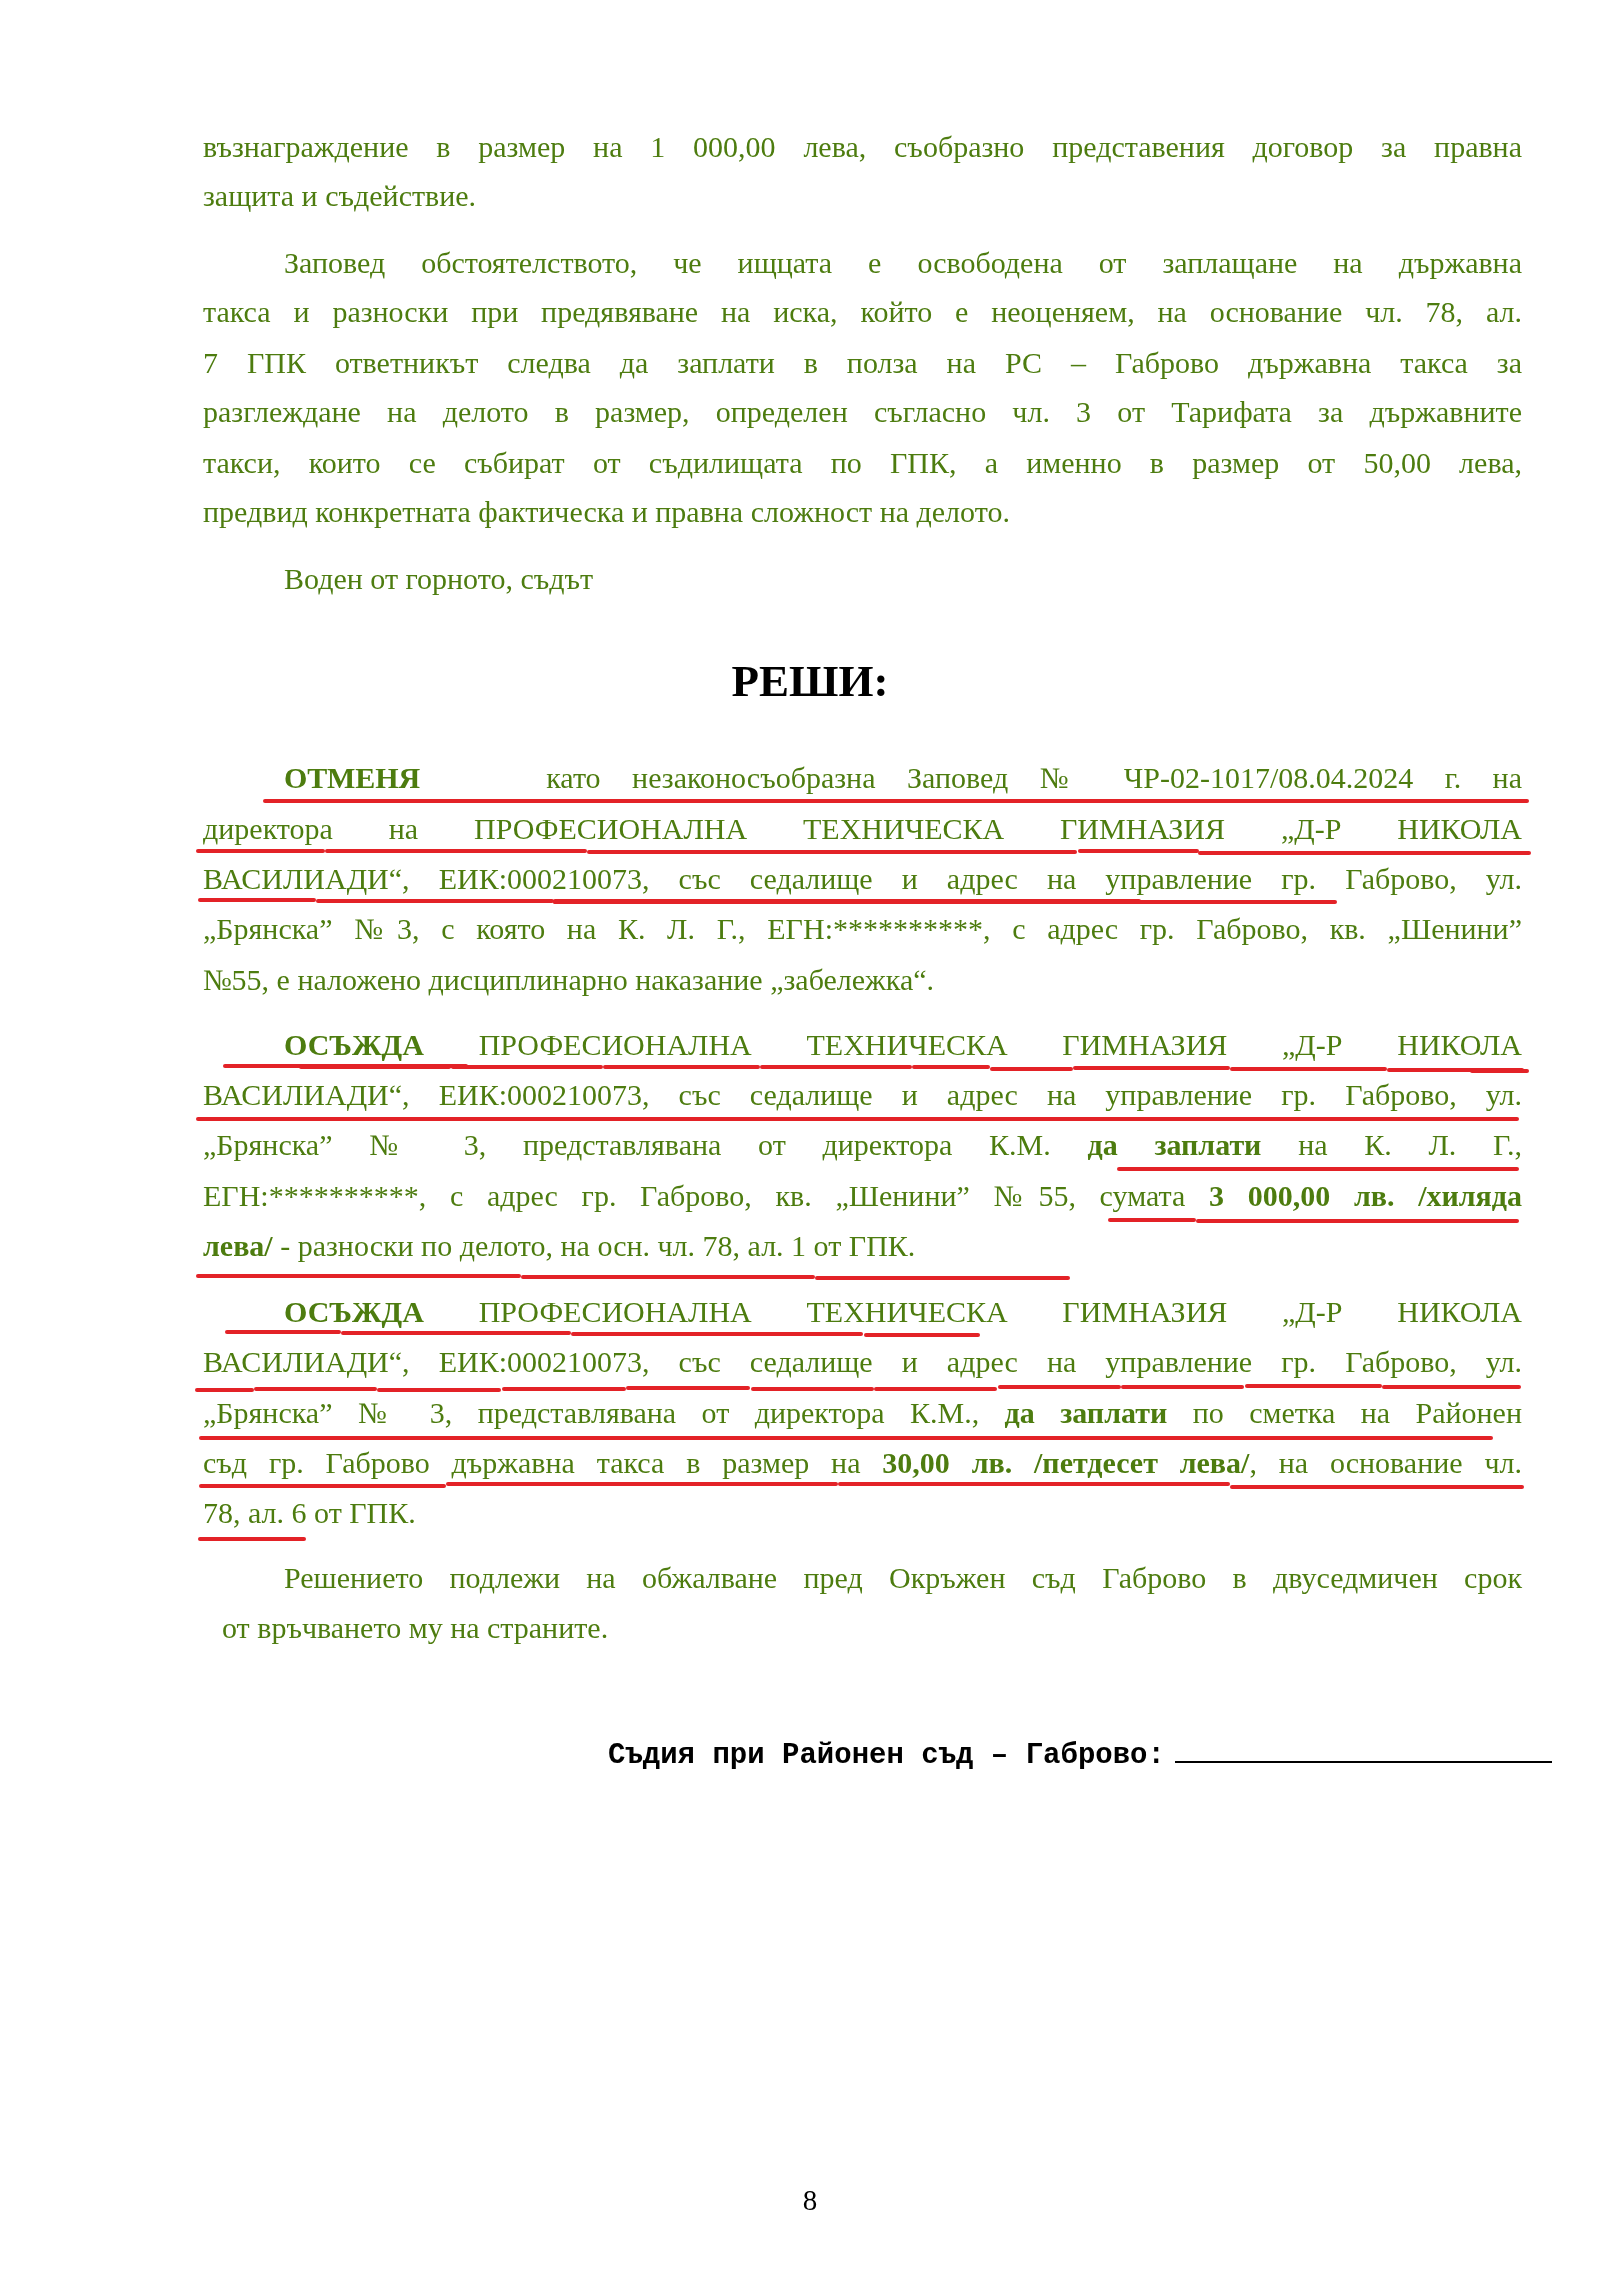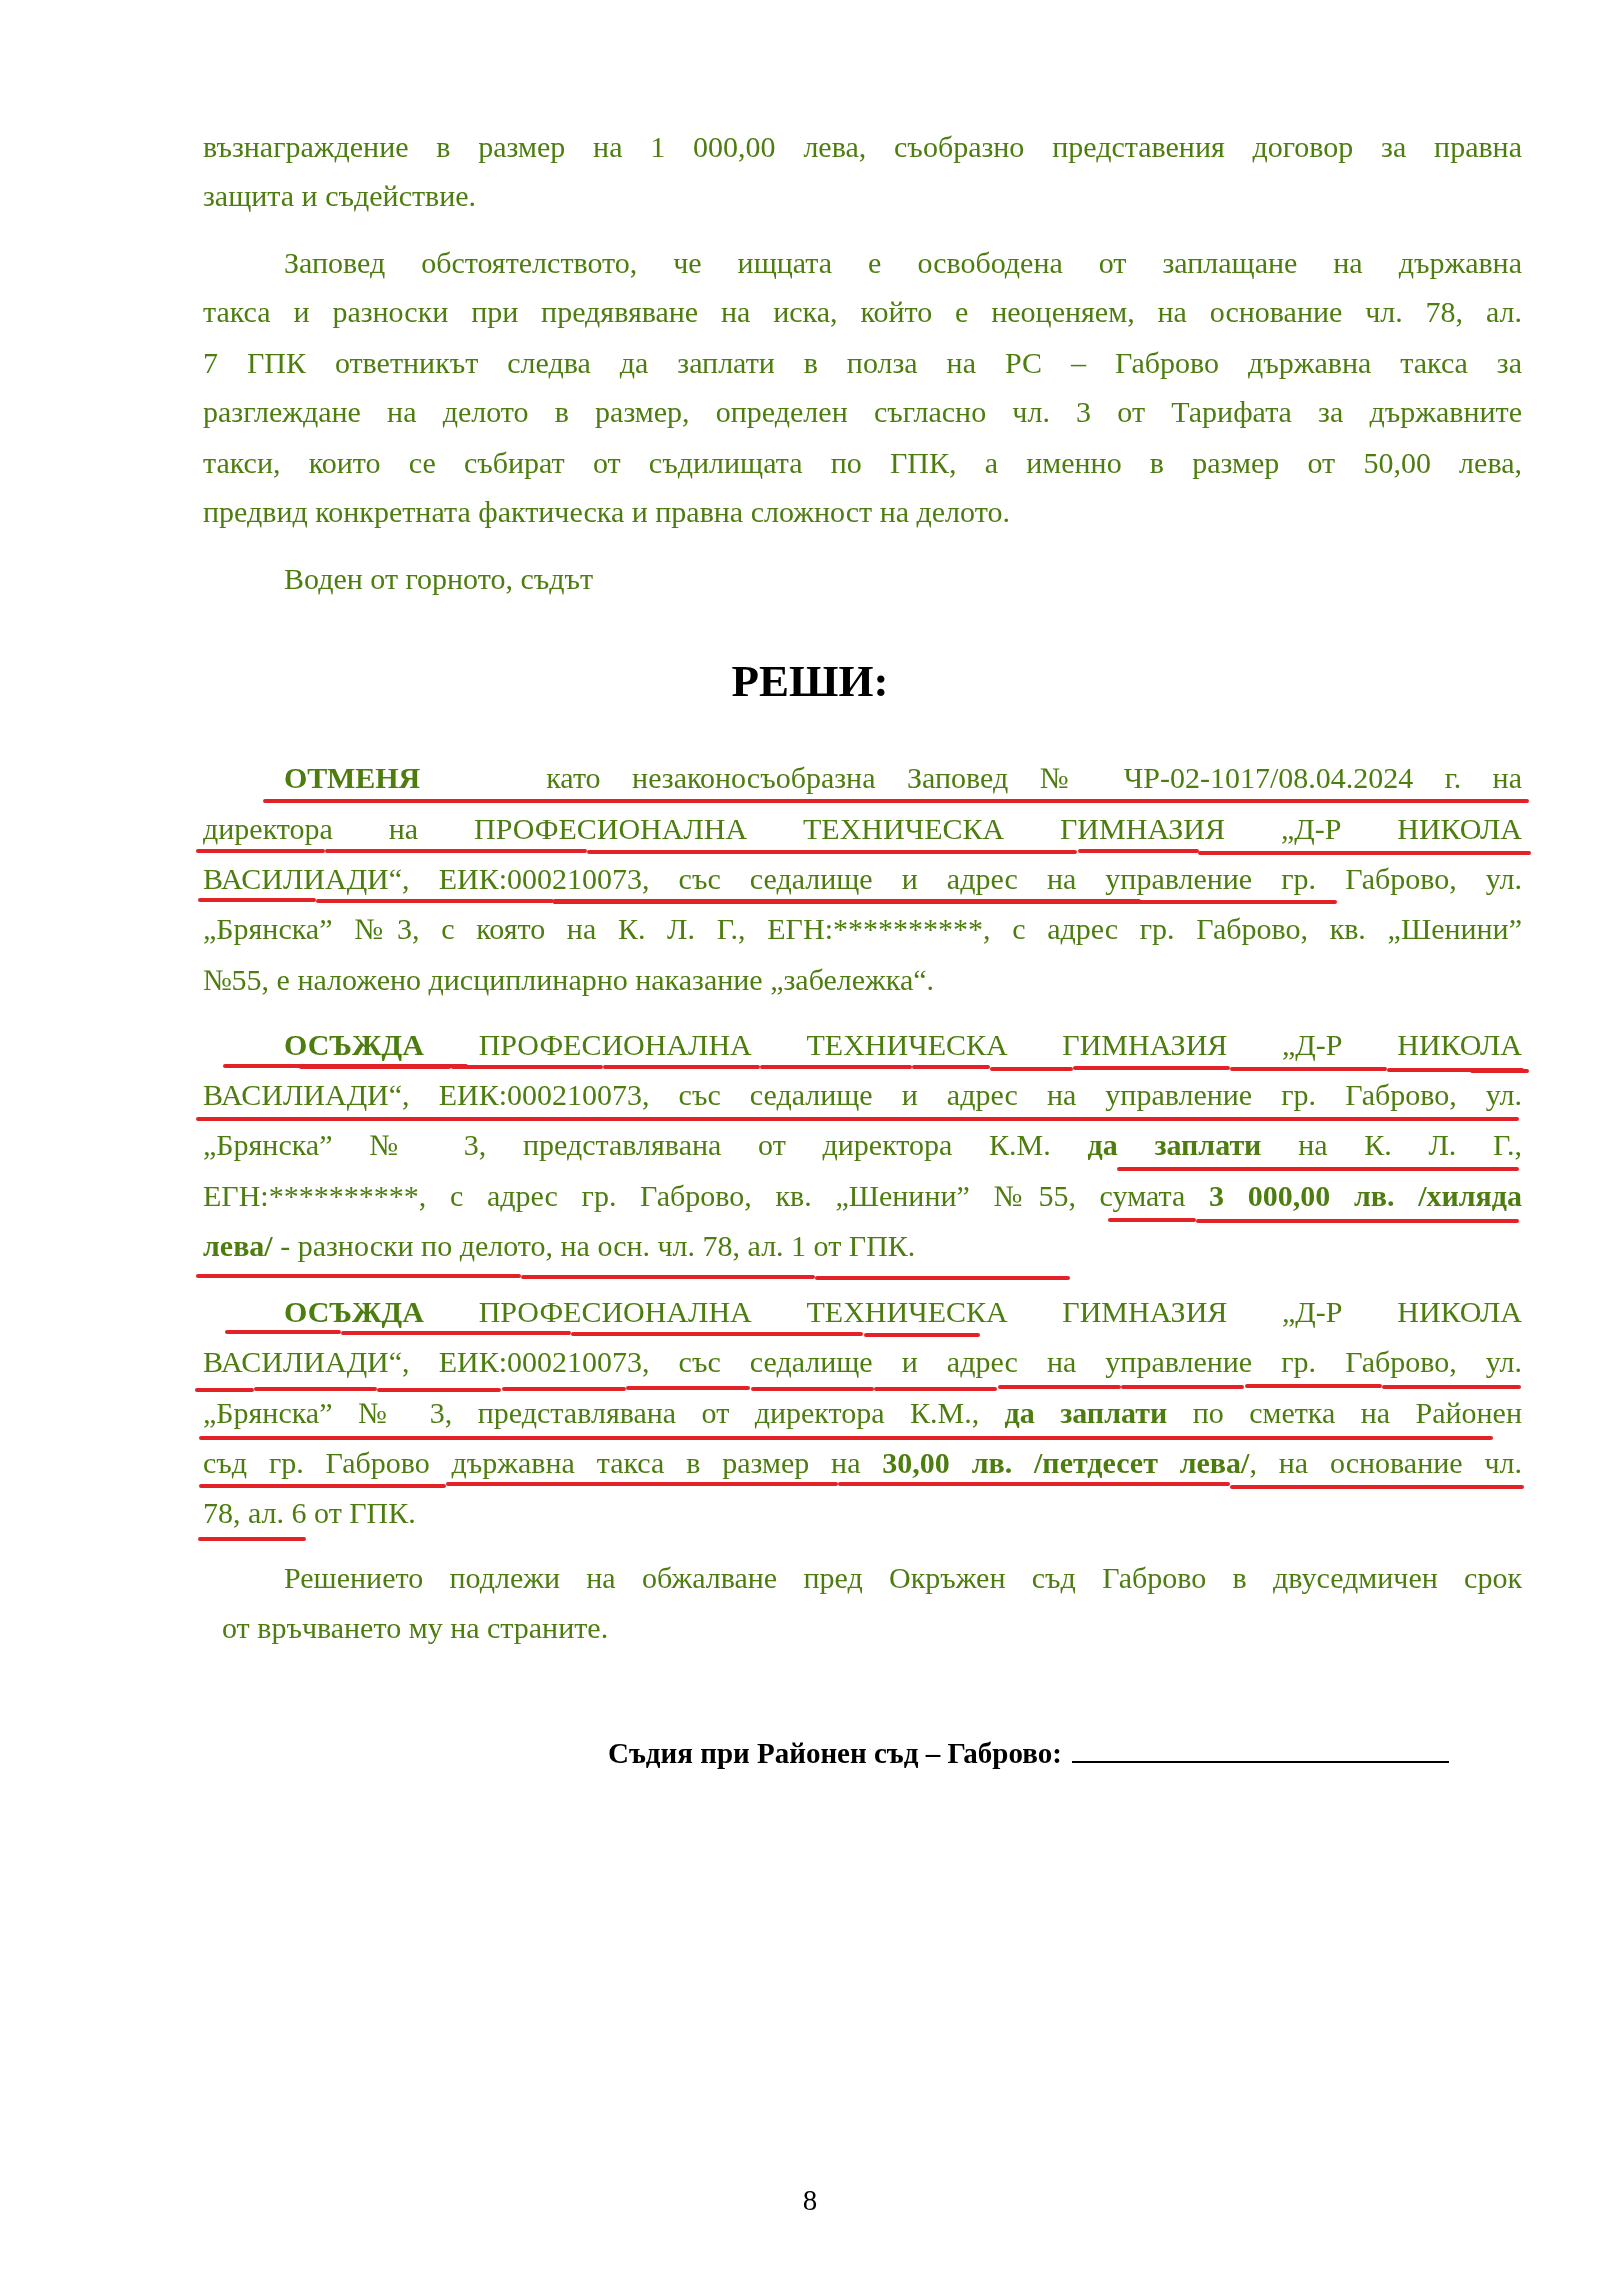--- a/index.html
+++ b/index.html
@@ -19,21 +19,21 @@
     position: absolute; left: 0; width: 1620px; text-align: center;
     top: 655px; font-family: "Liberation Serif", "DejaVu Serif", serif;
     font-weight: bold; font-size: 45px; color: #000;
   }
   .red { position: absolute; height: 3.9px; background: #e32227; border-radius: 2px; }
   .pagenum {
     position: absolute; left: 0; width: 1620px; text-align: center; top: 2184px;
     font-family: "Liberation Serif", "DejaVu Serif", serif; font-size: 29px;
   }
   .sig { position: absolute; top: 1735px; left: 608px; white-space: nowrap;
-    font-family: Liberation Serif, serif; font-size: 29px; font-weight: bold; }
+    font-family: Liberation Mono, monospace; font-size: 29px; font-weight: bold; }
   .sigline { display: inline-block; width: 377px; border-bottom: 2px solid #000; margin-left: 9.8px; height: 25.5px; vertical-align: baseline; }
 </style>
 </head>
 <body>
 
 <div class="page">
 
   <div class="line justify" style="left:203px; width:1319px; top:127px;">възнаграждение в размер на 1 000,00 лева, съобразно представения договор за правна</div>
   <div class="line" style="left:203px; top:176px;">защита и съдействие.</div>
 

